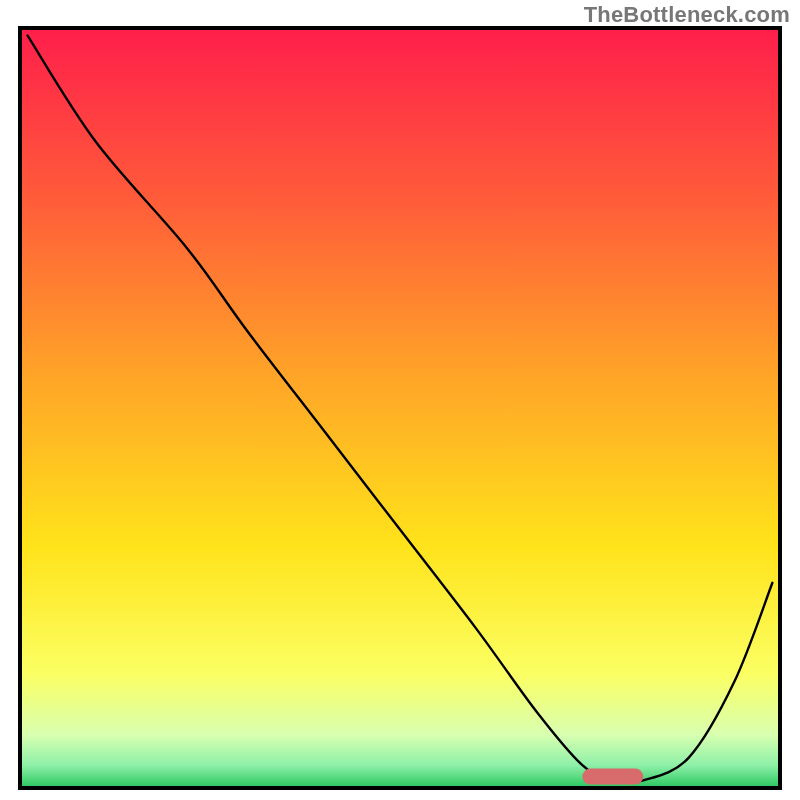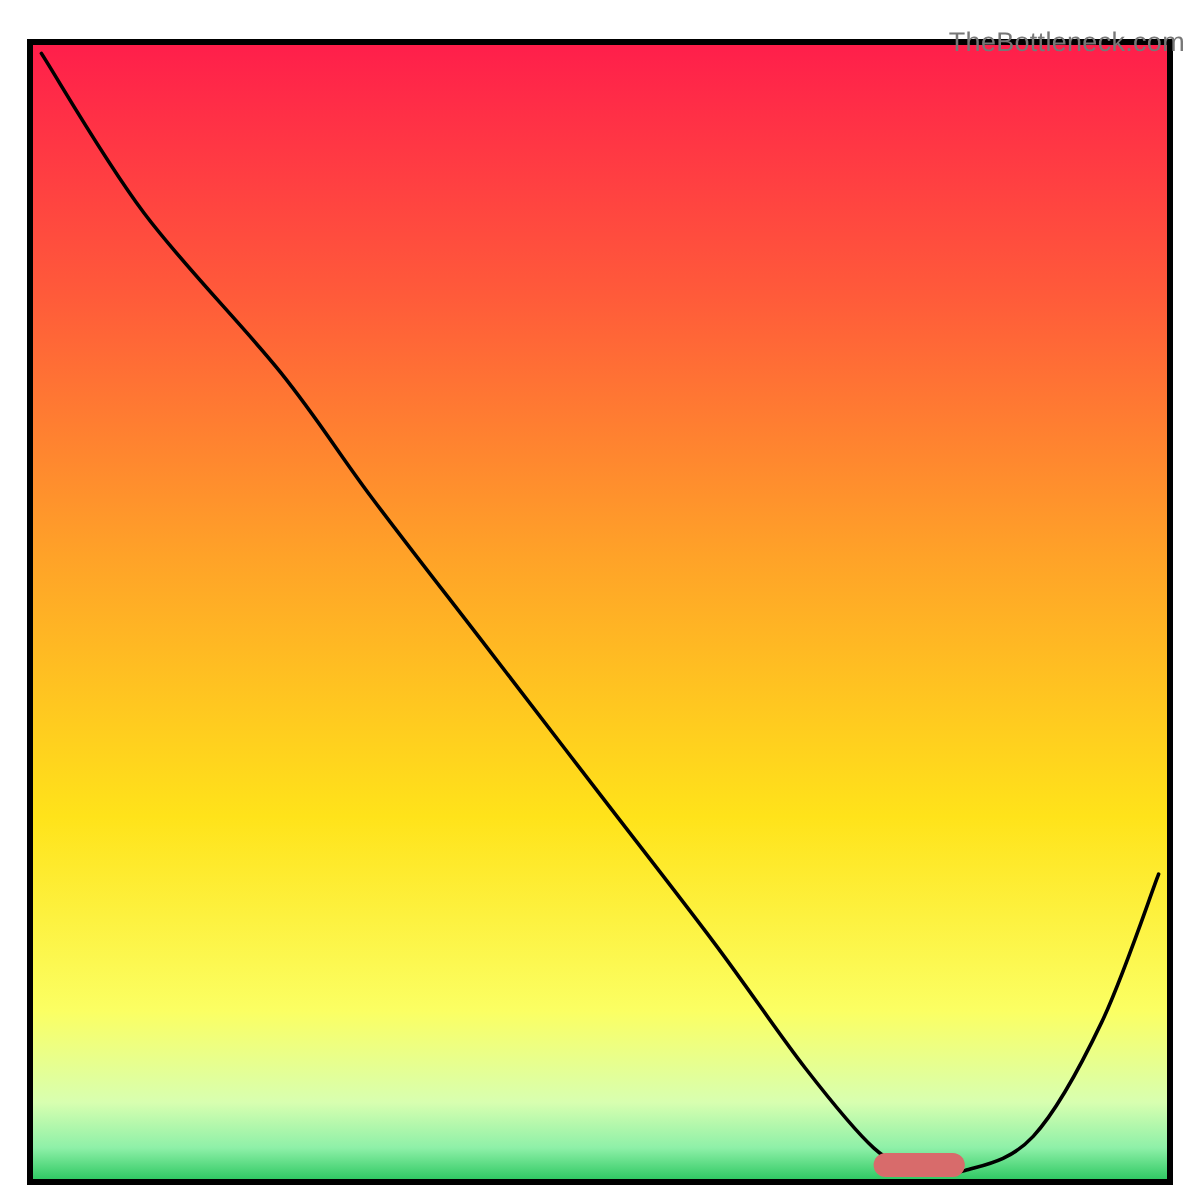--- a/index.html
+++ b/index.html
@@ -11,24 +11,24 @@
     background: #ffffff;
     font-family: Arial, Helvetica, sans-serif;
   }
   .stage {
     position: relative;
     width: 800px;
     height: 800px;
   }
   .watermark {
     position: absolute;
-    top: 18px;
+    top: 2px;
     right: 10px;
-    font-size: 18px;
-    font-weight: 400;
+    font-size: 22px;
+    font-weight: 700;
     color: #777;
     letter-spacing: 0.2px;
     user-select: none;
     z-index: 20;
   }
   svg { display: block; }
 </style>
 </head>
 <body>
 

